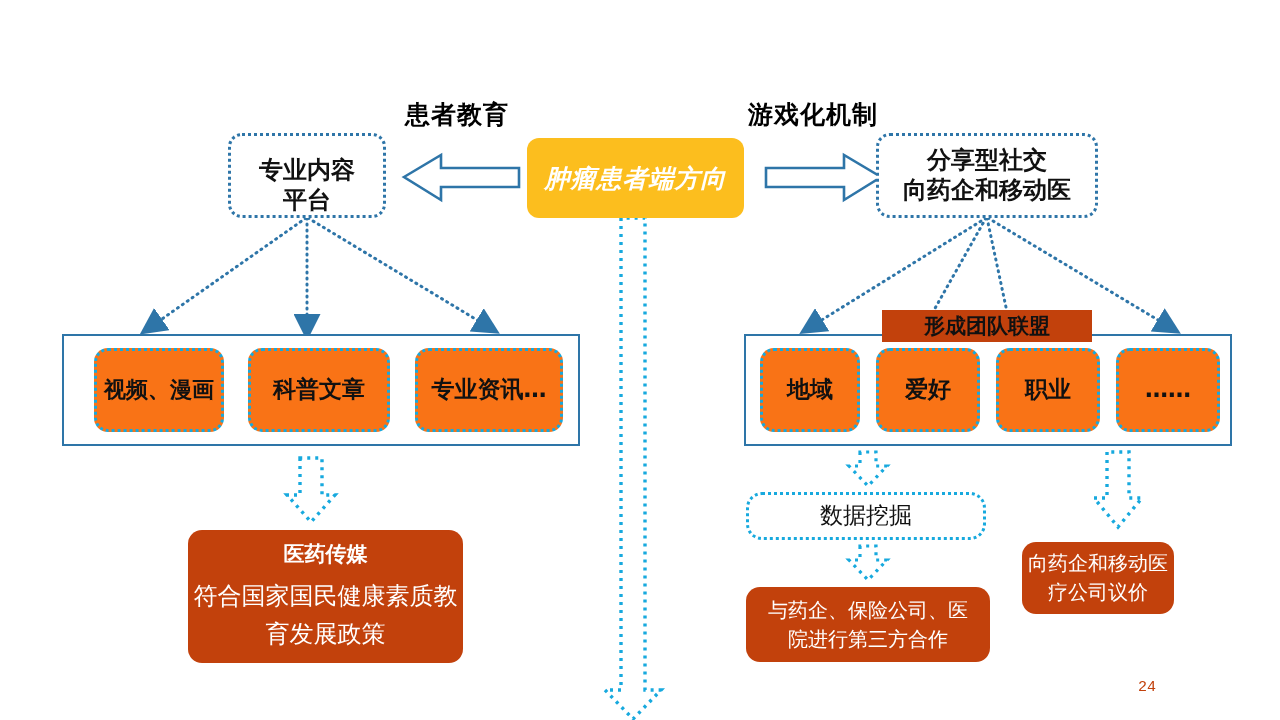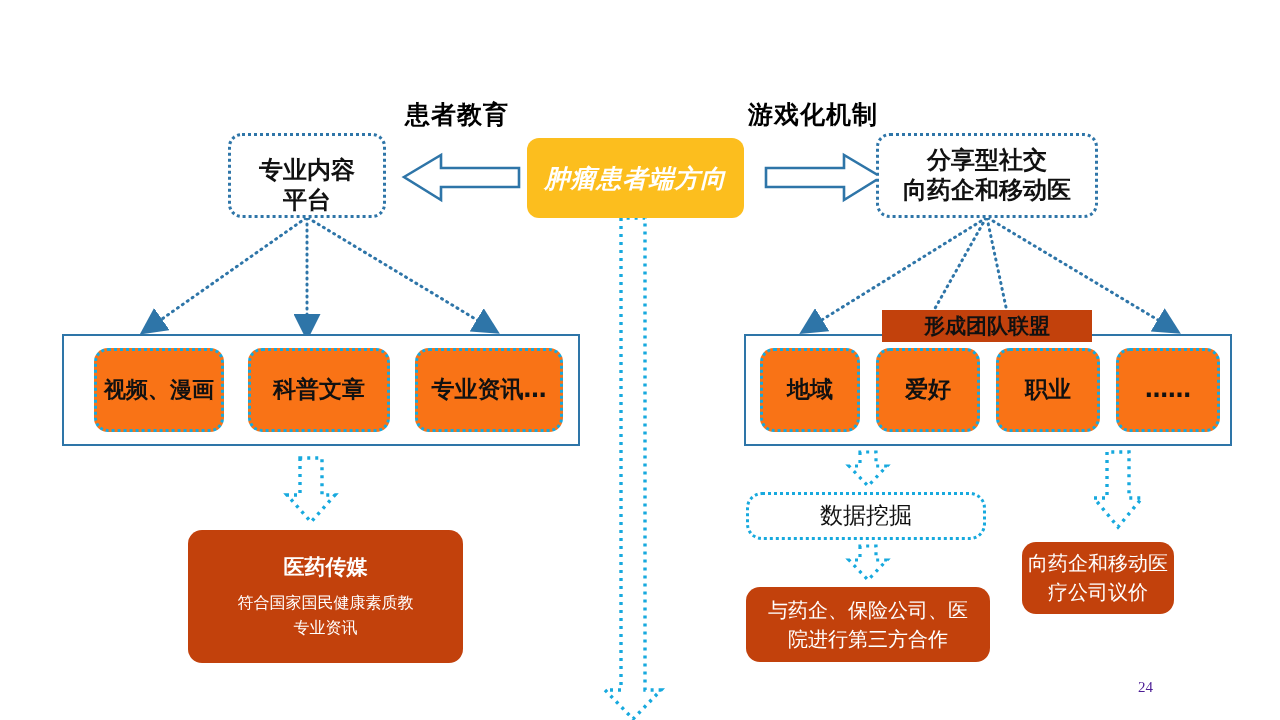--- a/index.html
+++ b/index.html
@@ -50,25 +50,25 @@
     background:#c2410c;color:#111111;font-weight:bold;font-size:21px;
   }
 
   
   .box-dark{
     background:#c2410c;border-radius:14px;color:#ffffff;
     display:flex;flex-direction:column;align-items:center;justify-content:center;
     text-align:center;
   }
   .box-dark .ln1{font-weight:bold;font-size:21px;margin-bottom:10px;}
-  .box-dark .ln{font-size:16px;line-height:1.55;}
+  .box-dark .ln{font-size:24px;line-height:1.55;}
   .box-dark.compact .ln{font-size:20px;line-height:1.45;}
 
   .pagenum{
-    color:#4c1d95;font-size:15px;font-family:Liberation Serif, serif;
+    color:#c2410c;font-size:15px;font-family:Liberation Mono, monospace;
   }
   svg.overlay{position:absolute;left:0;top:0;width:1280px;height:720px;pointer-events:none;}
 </style>
 </head>
 <body>
 
 <div id="slide">
 
   <svg class="overlay" viewBox="0 0 1280 720">
     <defs>
@@ -148,21 +148,21 @@
   <div class="abs node-cyan ctr" style="left:760px;top:348px;width:100px;height:84px;font-size:23px;">地域</div>
   <div class="abs node-cyan ctr" style="left:876px;top:348px;width:104px;height:84px;font-size:23px;">爱好</div>
   <div class="abs node-cyan ctr" style="left:996px;top:348px;width:104px;height:84px;font-size:23px;">职业</div>
   <div class="abs node-cyan ctr" style="left:1116px;top:348px;width:104px;height:84px;font-size:23px;">……</div>
 
   <div class="abs label-green ctr" style="left:882px;top:310px;width:210px;height:32px;">形成团队联盟</div>
 
   <div class="abs box-dark" style="left:188px;top:530px;width:275px;height:133px;">
     <div class="ln1">医药传媒</div>
     <div class="ln">符合国家国民健康素质教</div>
-    <div class="ln">专业资讯</div>
+    <div class="ln">育发展政策</div>
   </div>
 
   <div class="abs node-cyan-thin ctr" style="left:746px;top:492px;width:240px;height:48px;font-size:23px;">数据挖掘</div>
 
   <div class="abs box-dark compact" style="left:746px;top:587px;width:244px;height:75px;">
     <div class="ln">与药企、保险公司、医</div>
     <div class="ln">院进行第三方合作</div>
   </div>
 
   <div class="abs box-dark compact" style="left:1022px;top:542px;width:152px;height:72px;">

